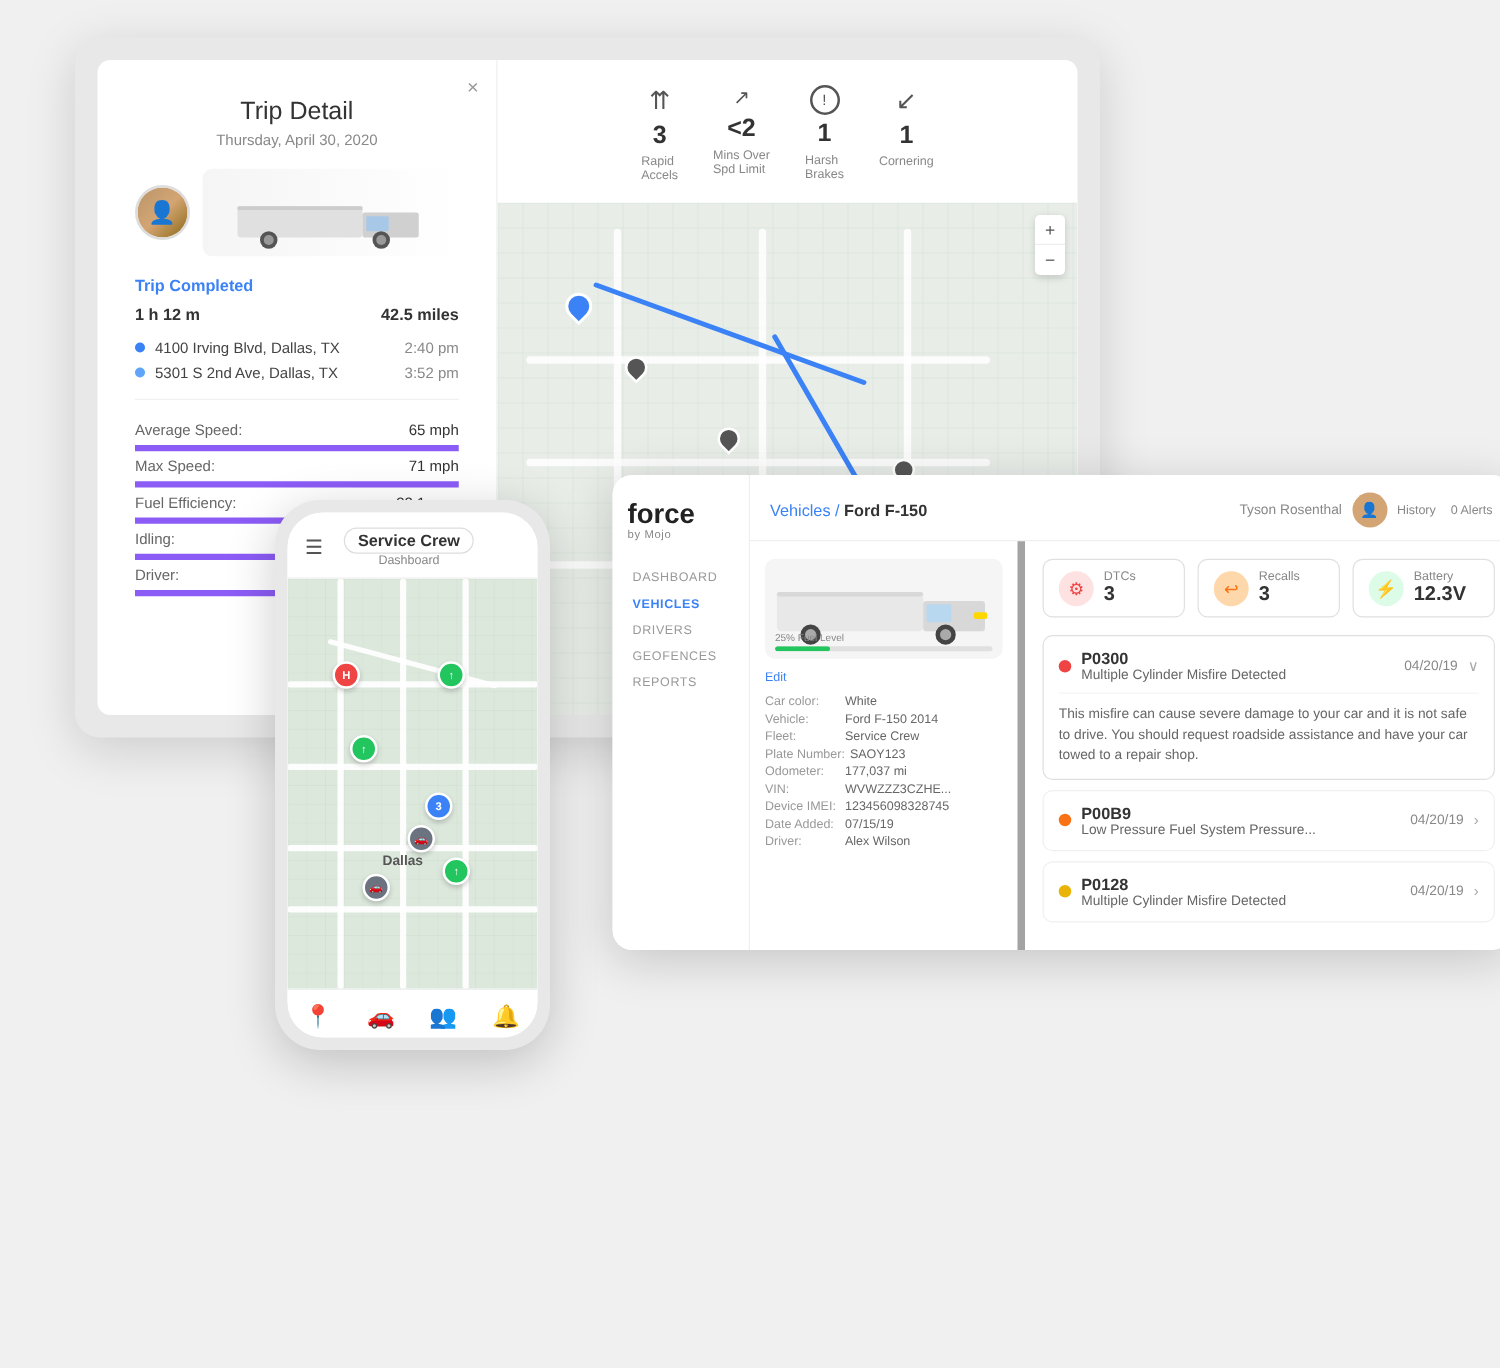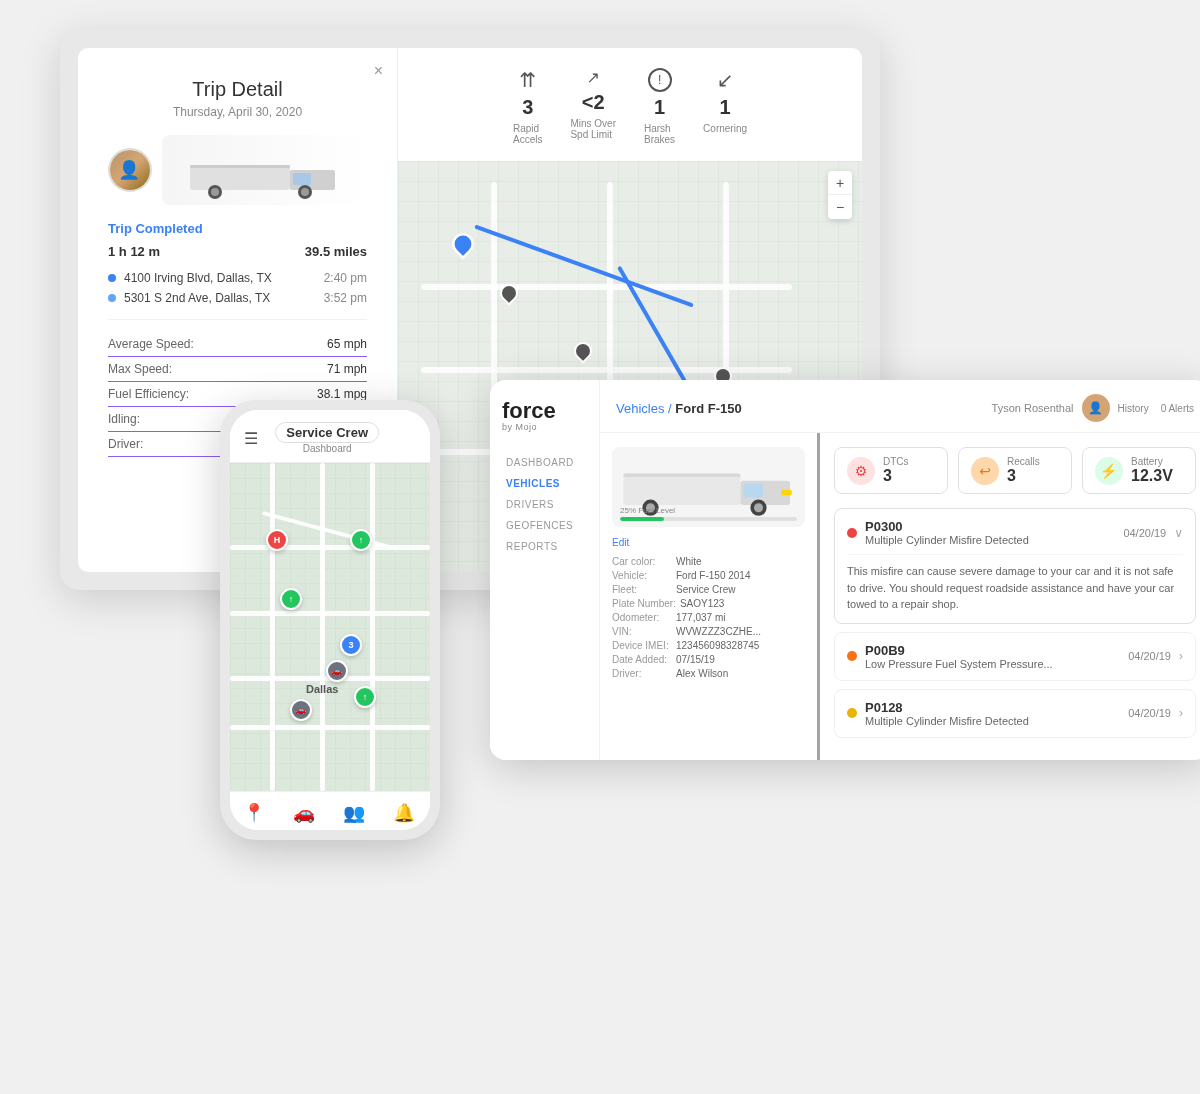--- a/index.html
+++ b/index.html
@@ -140,21 +140,21 @@
     .stop-dot.start { background: #3b82f6; }
     .stop-dot.end { background: #60a5fa; }
     .stop-addr { flex: 1; }
     .stop-time { color: #888; white-space: nowrap; }
     .trip-stats { border-top: 1px solid #f0f0f0; padding-top: 12px; }
     .stat-row {
       display: flex;
       justify-content: space-between;
       padding: 5px 0;
       font-size: 12px;
-      border-bottom: 1px solid #8b5cf6;
+      border-bottom: 5px solid #8b5cf6;
     }
     .stat-label { color: #666; font-weight: 500; }
     .stat-value { color: #333; font-weight: 500; }
 
     
     .trip-right {
       flex: 1;
       display: flex;
       flex-direction: column;
     }
@@ -469,21 +469,21 @@
       color: #888;
     }
     .force-body {
       display: flex;
       height: calc(100% - 50px);
     }
     .force-vehicle-section {
       width: 220px;
       min-width: 220px;
       padding: 14px 12px;
-      border-right: 3px solid #a3a3a3;
+      border-right: 6px solid #a3a3a3;
     }
     .force-vehicle-img {
       width: 100%;
       height: 80px;
       background: #f5f5f5;
       border-radius: 8px;
       display: flex;
       align-items: center;
       justify-content: center;
       margin-bottom: 10px;
@@ -634,21 +634,21 @@
               <circle cx="120" cy="52" r="4" fill="#999"></circle>
               <rect x="5" y="25" width="100" height="3" rx="1" fill="#ccc"></rect>
             </svg>
           </div>
         </div>
 
         <div class="trip-status">Trip Completed</div>
 
         <div class="trip-meta-row">
           <span class="trip-duration">1 h 12 m</span>
-          <span class="trip-miles">39.5 miles</span>
+          <span class="trip-miles">42.5 miles</span>
         </div>
 
         <div class="trip-stops">
           <div class="stop-row">
             <div class="stop-dot start"></div>
             <span class="stop-addr">4100 Irving Blvd, Dallas, TX</span>
             <span class="stop-time">2:40 pm</span>
           </div>
           <div class="stop-row">
             <div class="stop-dot end"></div>

